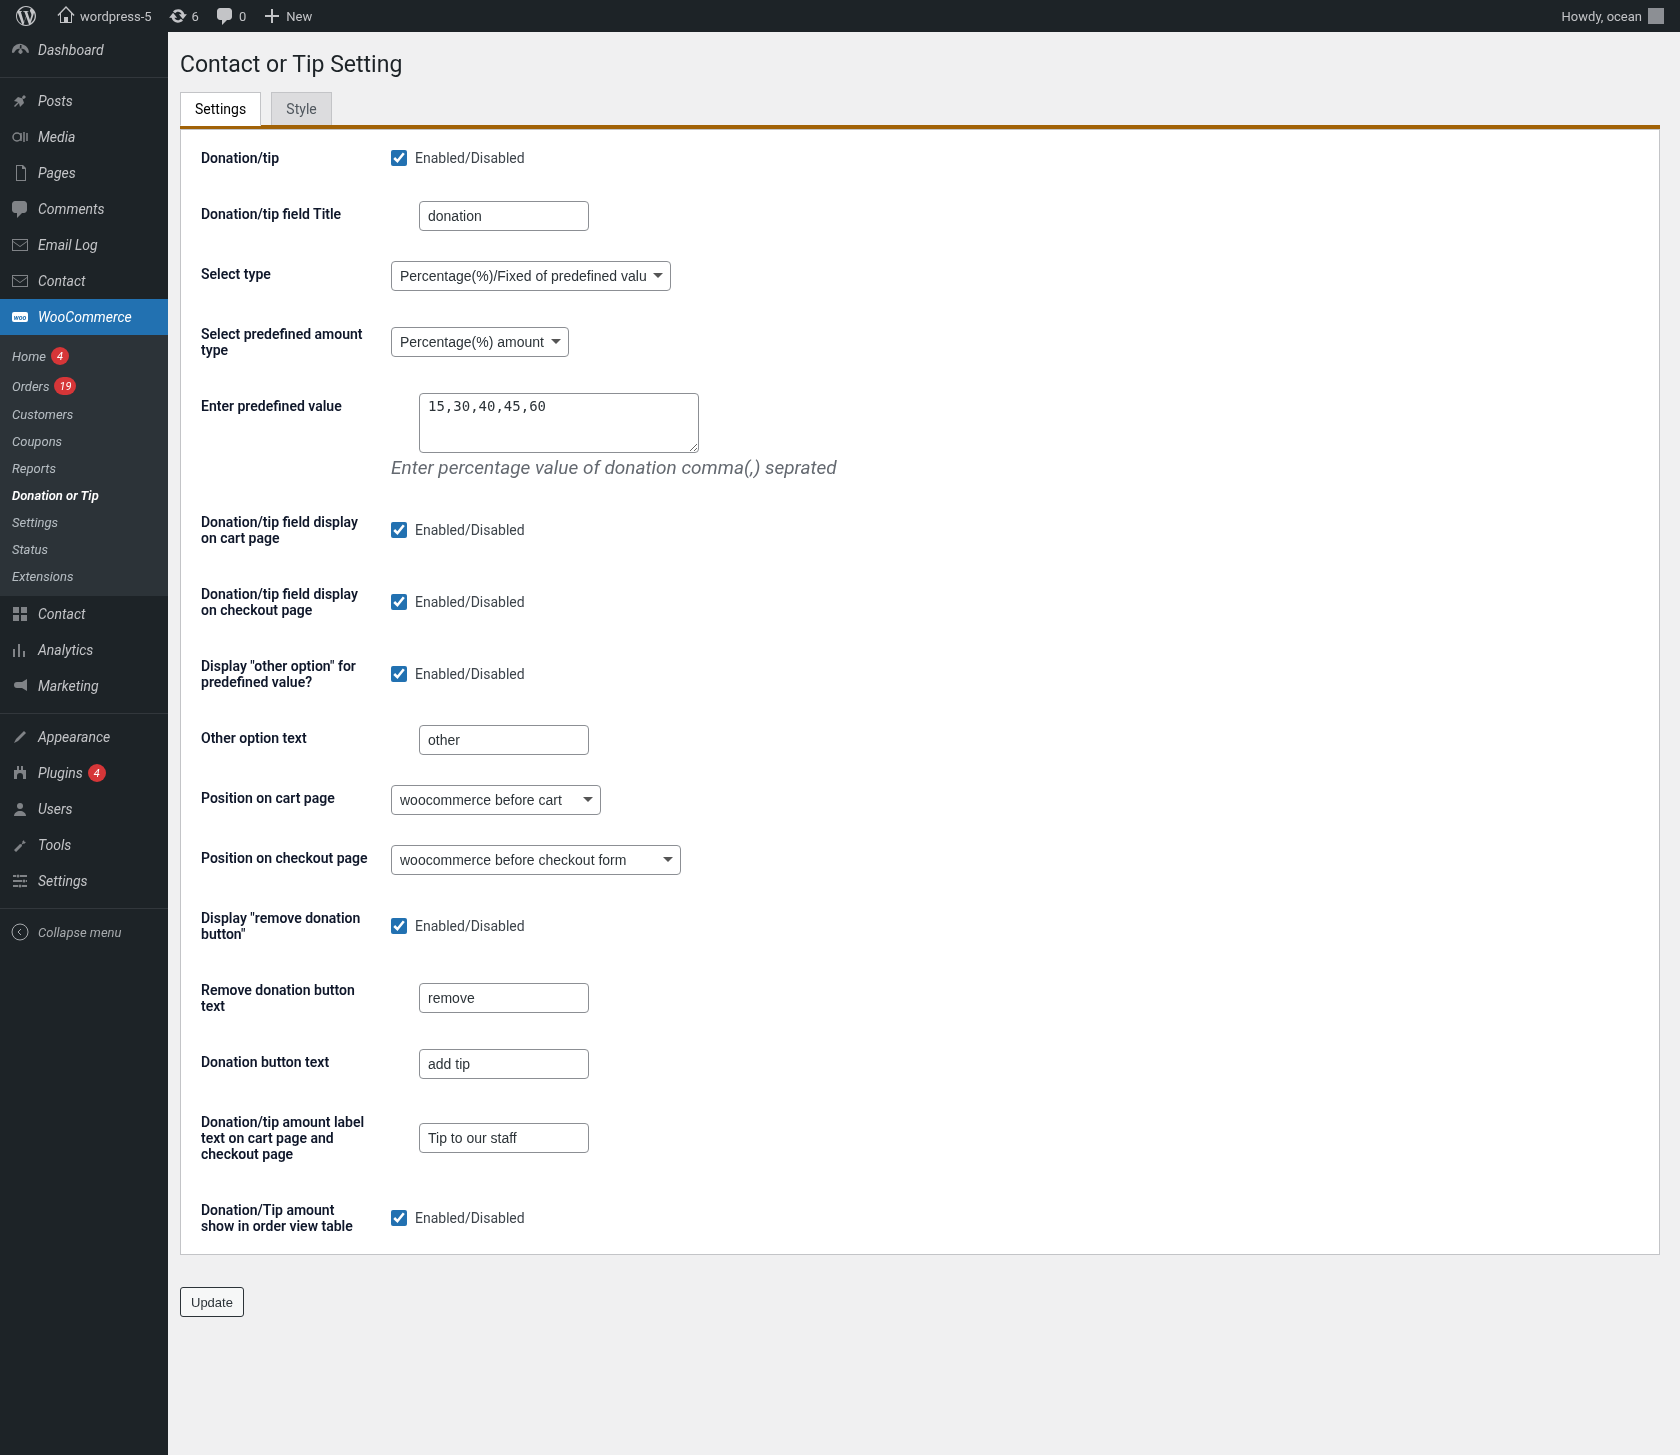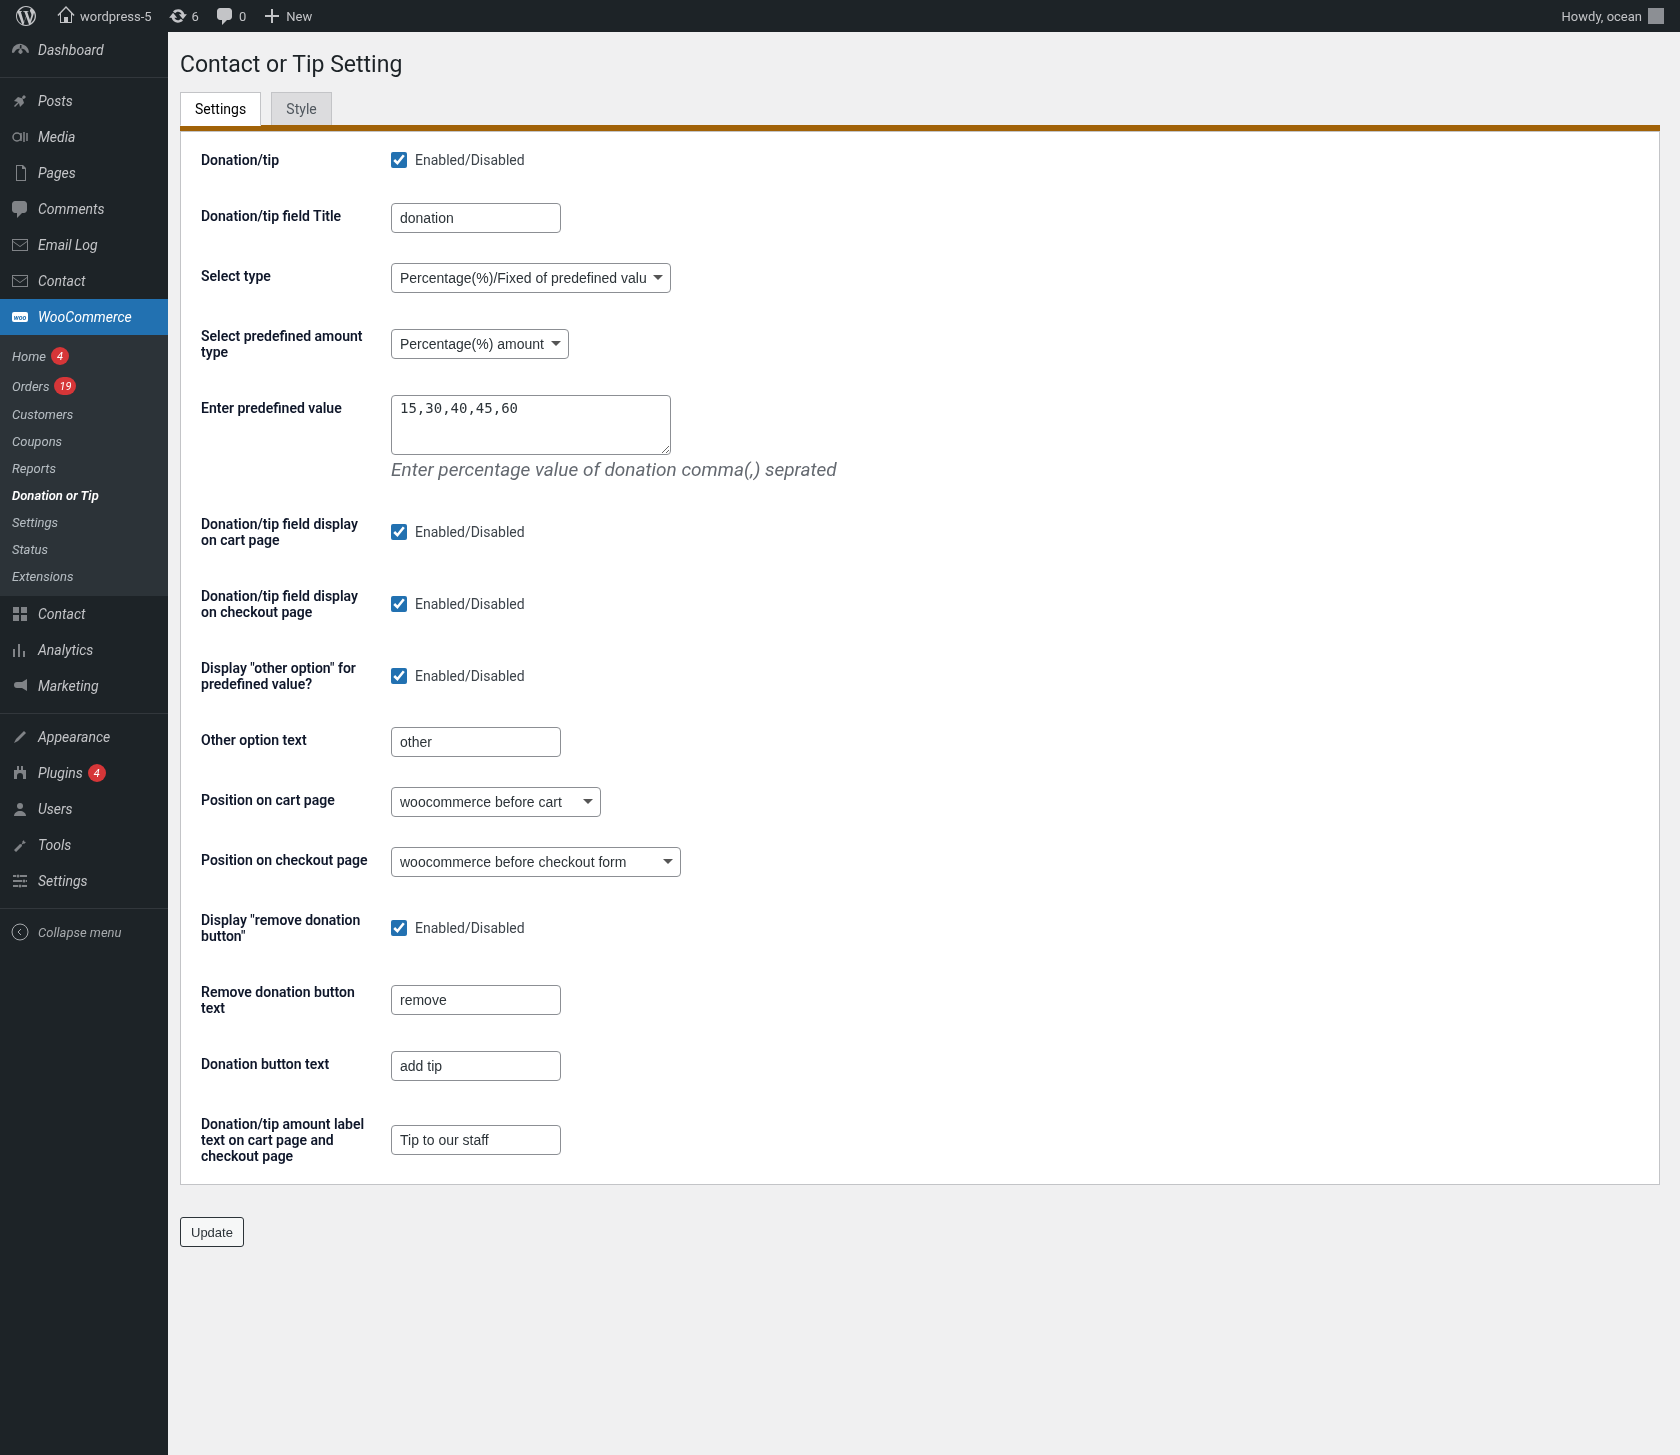--- a/index.html
+++ b/index.html
@@ -17,30 +17,30 @@
 .menu-icon { width: 20px; height: 20px; margin-right: 8px; display: inline-flex; align-items: center; justify-content: flex-start; fill: currentColor; opacity: 0.6; }
 .menu-item.current .menu-icon { opacity: 1; }
 .submenu { background: #2c3338; padding: 6px 0; }
 .submenu-item { padding: 6px 12px; color: rgba(240,246,252,0.7); cursor: pointer; font-size: 13px; display: flex; align-items: center; }
 .submenu-item.current { color: #fff; font-weight: 600; }
 .badge { display: inline-flex; align-items: center; justify-content: center; min-width: 18px; height: 18px; padding: 0 5px; border-radius: 9px; background: #d63638; color: #fff; font-size: 11px; margin-left: 5px; }
 .separator { height: 5px; border-bottom: 1px solid #32373c; margin: 5px 0; }
 .content { margin-left: 160px; padding-top: 32px; min-height: 100vh; }
 .wrap { padding: 10px 20px 0; }
 .page-title { font-size: 23px; font-weight: 400; color: #1d2327; padding: 9px 0 4px; }
-.nav-tab-wrapper { border-bottom: 6px solid #a16207; margin: 0; padding-top: 9px; }
+.nav-tab-wrapper { border-bottom: 4px solid #a16207; margin: 0; padding-top: 9px; }
 .nav-tab { display: inline-block; padding: 8px 14px; margin-left: 0.5em; background: #dcdcde; border: 1px solid #c3c4c7; border-bottom: none; color: #50575e; font-size: 14px; cursor: pointer; position: relative; top: 1px; }
 .nav-tab:first-child { margin-left: 0; }
 .nav-tab.active { background: #fff; border-bottom: 1px solid #fff; color: #000; }
 .poststuff { margin-top: 0; }
 .postbox { background: #fff; border: 1px solid #c3c4c7; margin-bottom: 20px; }
 .form-table { width: 100%; border-collapse: collapse; }
 .form-table th { text-align: left; padding: 20px 10px 20px 20px; width: 200px; font-weight: 600; color: #0f172a; vertical-align: top; font-size: 14px; }
 .form-table td { padding: 15px 10px; vertical-align: middle; font-size: 14px; }
-.form-table input[type=text], .form-table textarea { border: 1px solid #8c8f94; border-radius: 4px; padding: 4px 8px; background: #fff; color: #2c3338; font-size: 14px; }
+.form-table input[type=text], .form-table textarea { border: 1px solid #8c8f94; border-radius: 4px; padding: 4px 8px; background: #fff; color: #2c3338; font-size: 14px; margin-left: 28px; }
 .form-table input[type=text] { height: 30px; width: 170px; }
 .form-table select { border: 1px solid #8c8f94; border-radius: 4px; padding: 0 24px 0 8px; background: #fff; color: #2c3338; font-size: 14px; height: 30px; appearance: none; -webkit-appearance: none; }
 .select-wrap { position: relative; display: inline-block; }
 .select-wrap::after { content: ''; position: absolute; right: 8px; top: 50%; transform: translateY(-30%); border: 5px solid transparent; border-top-color: #555; pointer-events: none; }
 .form-table textarea { width: 280px; height: 60px; resize: both; }
 .checkbox-wrap { display: flex; align-items: center; }
 .checkbox-wrap input[type=checkbox] { width: 16px; height: 16px; border: 1px solid #8c8f94; border-radius: 4px; margin-right: 8px; accent-color: #2271b1; }
 .description { font-size: 19px; color: #646970; font-style: italic; display: block; }
 .button { display: inline-block; padding: 4px 10px; background: #f6f7f7; border: 1px solid #2c3338; border-radius: 3px; cursor: pointer; font-size: 13px; color: #2c3338; height: 30px; }
 .submit-row { padding: 12px 0; }
@@ -373,20 +373,29 @@
             <td><input type="text" value="remove" style=""></td>
           </tr>
           <tr>
             <th>Donation button text</th>
             <td><input type="text" value="add tip" style=""></td>
           </tr>
           <tr>
             <th>Donation/tip amount label text on cart page and checkout page</th>
             <td><input type="text" value="Tip to our staff" style=""></td>
           </tr>
+          <tr>
+            <th>Donation/Tip amount show in order view table</th>
+            <td>
+                  <label class="checkbox-wrap">
+                    <input type="checkbox" checked="" style="">
+                    <span>Enabled/Disabled</span>
+                  </label>
+                </td>
+          </tr>
         </tbody>
           </table>
       </div>
       <div class="submit-row">
         <button class="button">Update</button>
       </div>
     </div>
   </div>
 </div>
 

